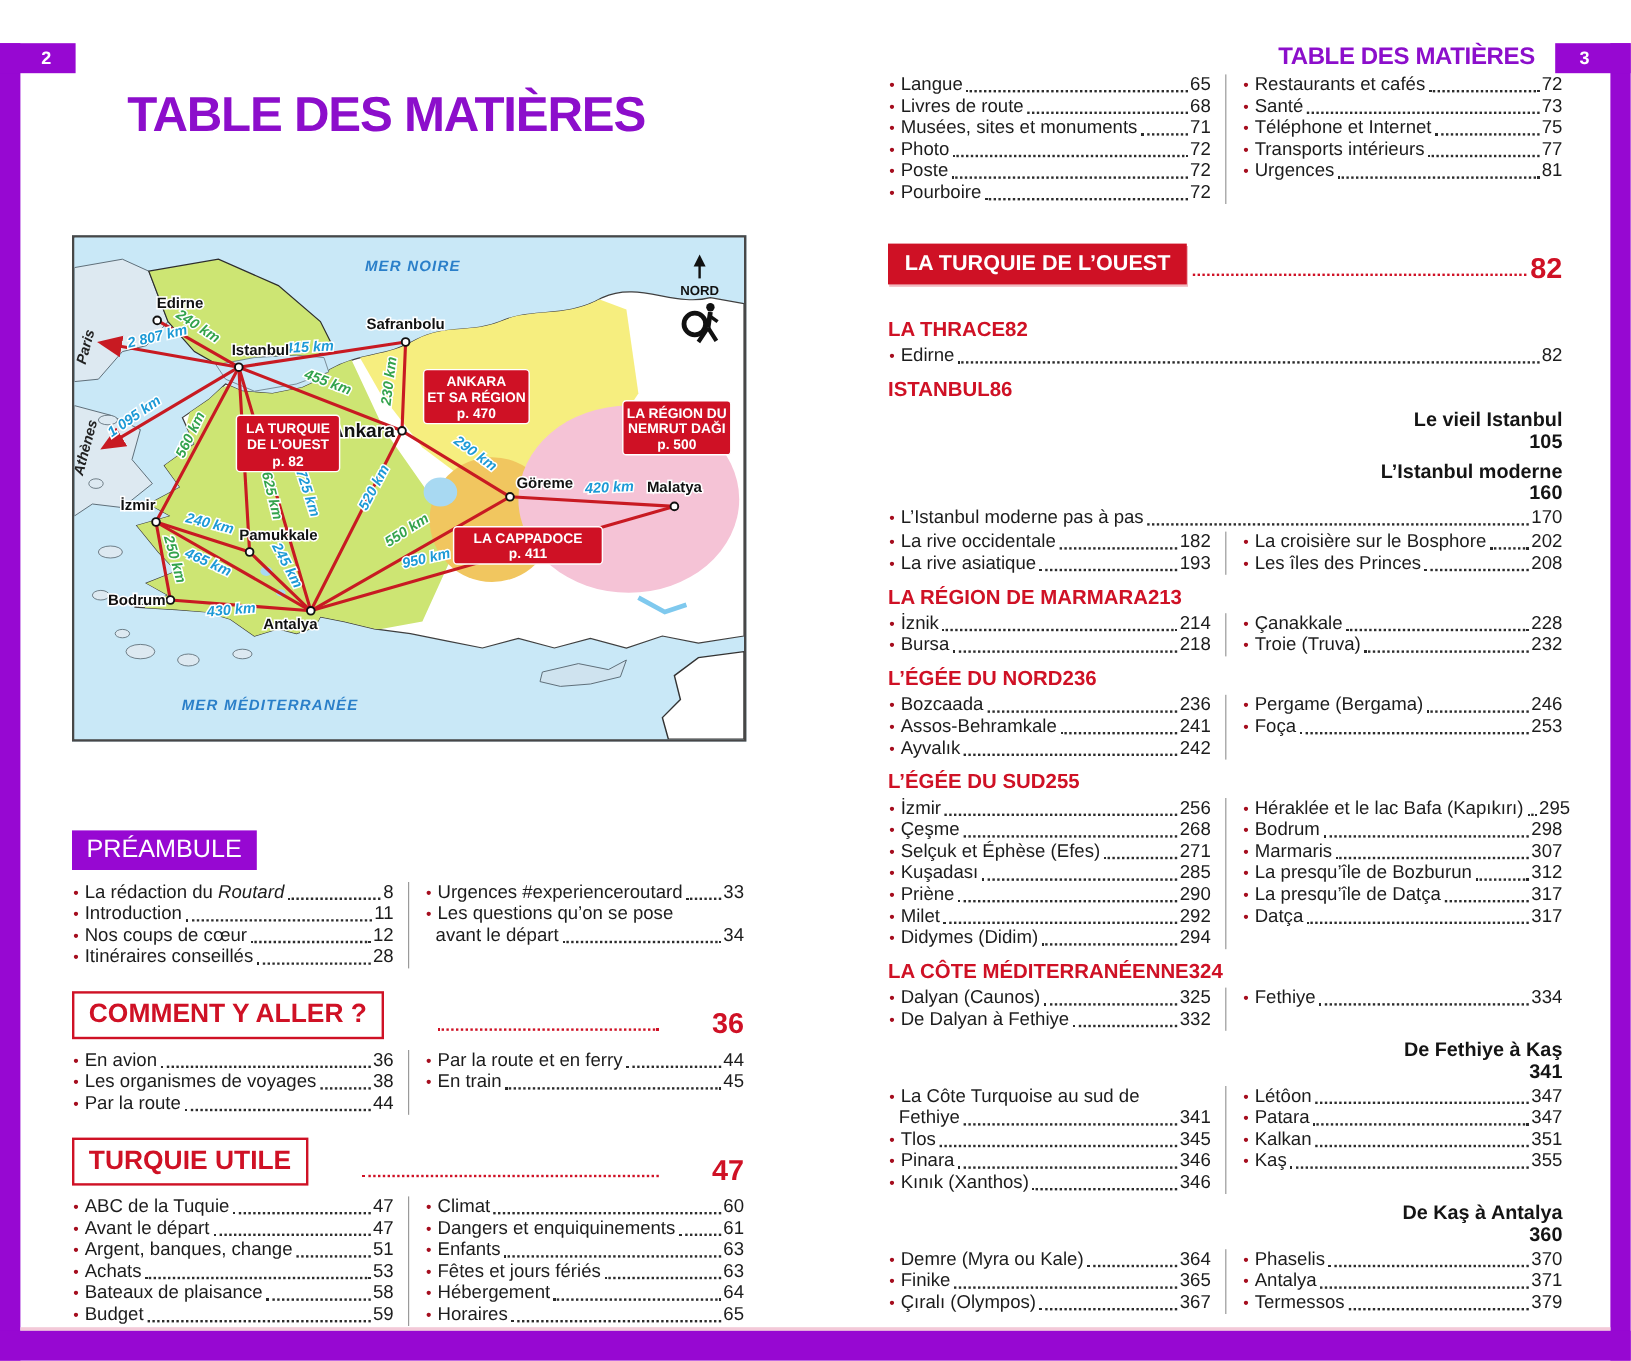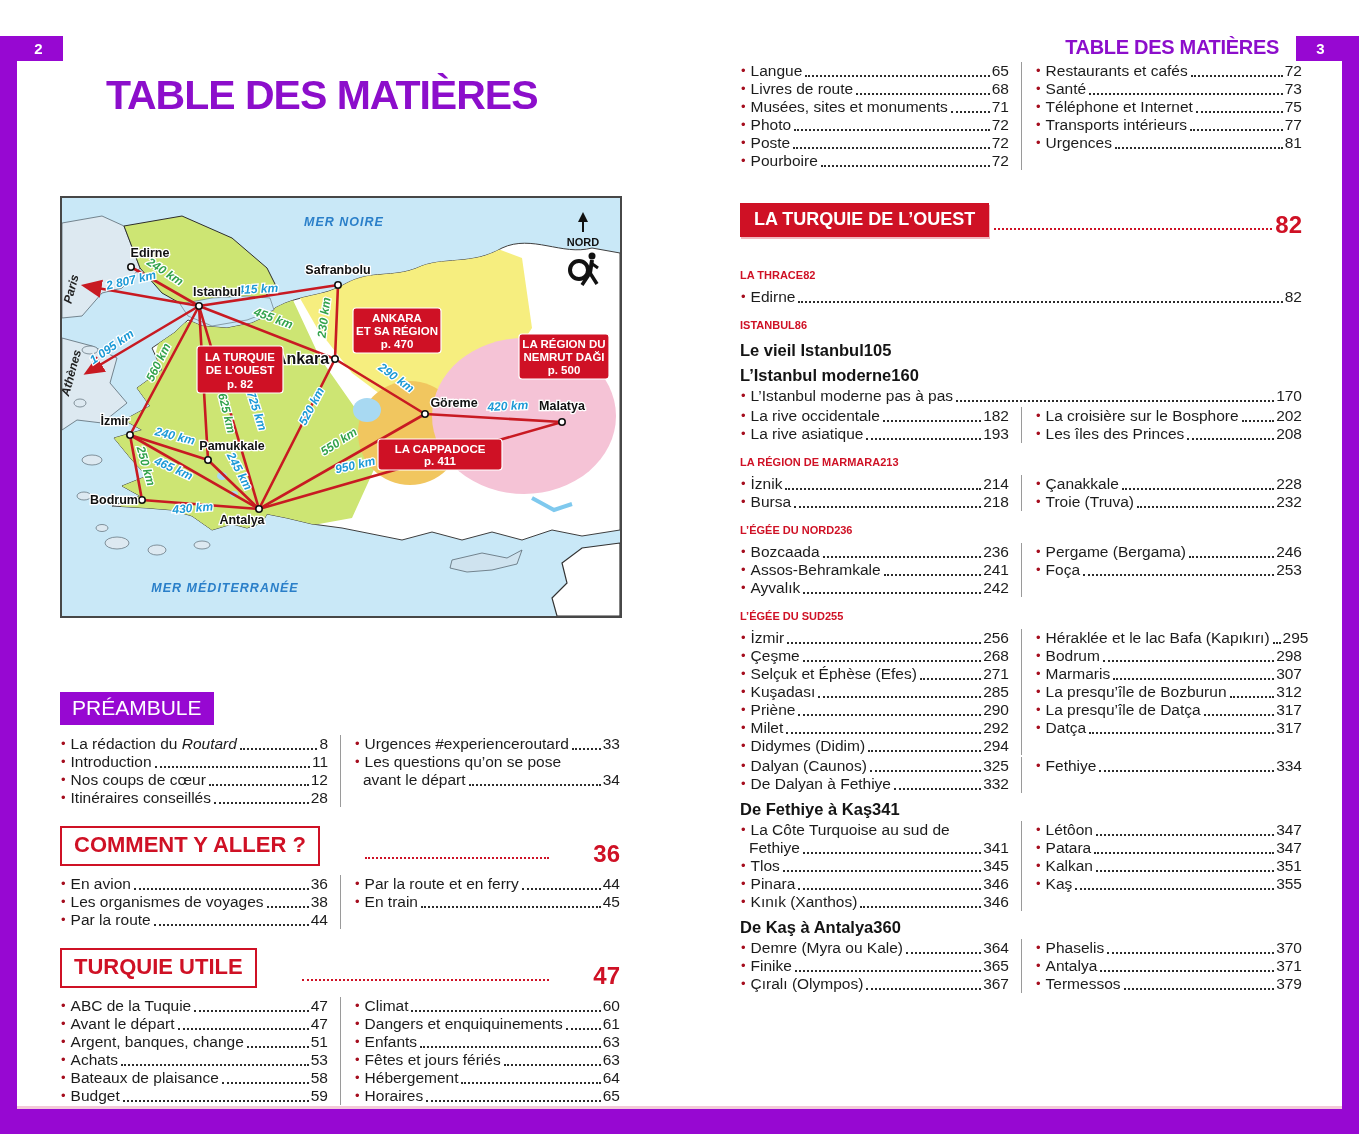--- a/index.html
+++ b/index.html
@@ -52,24 +52,24 @@
   .rpage{position:absolute;left:740px;width:562px;}
   .rtop{top:60px;}
   .rtop .cols .c{width:50%;}
   .band{top:203px;display:flex;align-items:flex-end;}
   .bandbox{background:#cf1125;color:#fff;font-weight:bold;font-size:18px;
            padding:6px 14px 7px;white-space:nowrap;box-shadow:1px 2px 0 #f0b9c0;}
   .band .dots{flex:1;border-bottom:2.5px dotted #cf1125;margin:0 3px 7px 5px;}
   .band .bigpg{color:#cf1125;font-weight:bold;font-size:24px;line-height:24px;}
   .rtoc{top:256px;}
   .rtoc .caps{display:flex;align-items:flex-end;margin:10px 0 4px;color:#cf1125;
-              font-weight:bold;font-size:11px;line-height:18px;}
+              font-weight:bold;font-size:17px;line-height:18px;}
   .rtoc .caps .dots{border-bottom:2px dotted #cf1125;}
   .rtoc .boldrow{display:flex;align-items:flex-end;margin:7px 0 3px;font-weight:bold;
-                 font-size:16.5px;line-height:18px;color:#141414;}
+                 font-size:16.5px;line-height:18px;color:#141414;flex-direction:column;}
   .rtoc .cols .c{width:50%;}
 </style>
 </head>
 <body>
 
 <div class="strip left"></div>
 <div class="strip right"></div>
 <div class="tab left"><span>2</span></div>
 <div class="tab right"><span>3</span></div>
 <div class="pinkline"></div>
@@ -712,20 +712,25 @@
           <span class="pg">317</span>
         </div>
         <div class="row">
           <span class="blt">•</span>
           <span class="lbl">Datça</span>
           <span class="dots"></span>
           <span class="pg">317</span>
         </div>
       </div>
     </div>
+    <div class="caps">
+      <span class="lbl">LA CÔTE MÉDITERRANÉENNE</span>
+      <span class="dots" style="border-color: rgb(207, 17, 37);"></span>
+      <span class="pg">324</span>
+    </div>
     <div class="cols">
       <div class="c c1">
         <div class="row">
           <span class="blt">•</span>
           <span class="lbl">Dalyan (Caunos)</span>
           <span class="dots"></span>
           <span class="pg">325</span>
         </div>
         <div class="row">
           <span class="blt">•</span>

